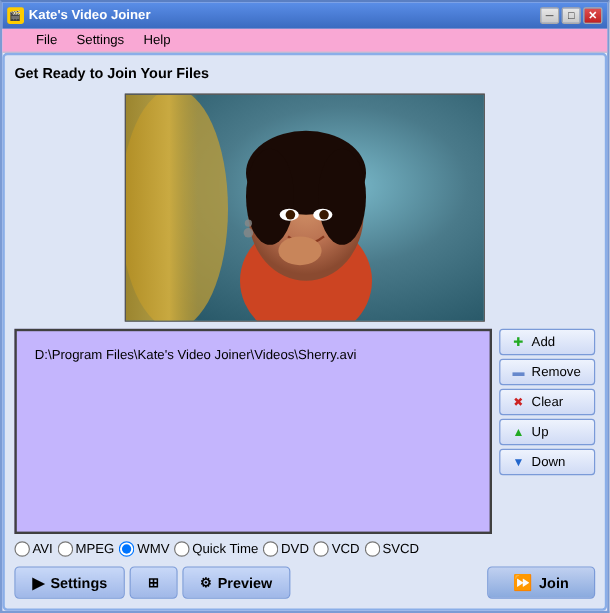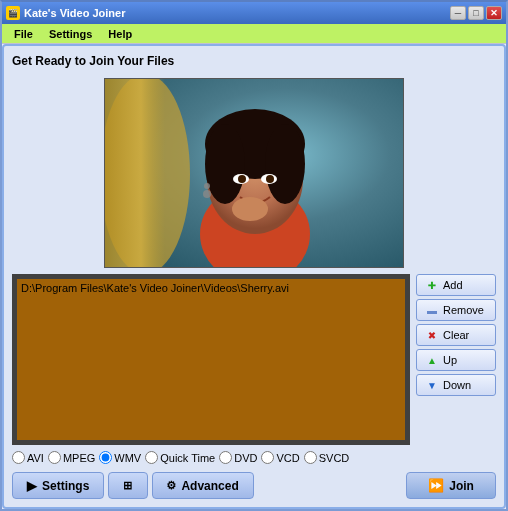--- a/index.html
+++ b/index.html
@@ -73,28 +73,27 @@
       font-weight: bold;
       cursor: pointer;
       color: #333;
     }
 
     .tb-btn-min { background: linear-gradient(to bottom, #e8e8e8, #c8c8c8); }
     .tb-btn-max { background: linear-gradient(to bottom, #e8e8e8, #c8c8c8); }
     .tb-btn-close { background: linear-gradient(to bottom, #e05050, #c02020); color: white; }
 
     .menu-bar {
-      background: #bef264;
+      background: #f9a8d4;
       height: 20px;
       display: flex;
       align-items: center;
-      padding: 0 4px;
+      padding: 0 20px;
       border-bottom: 1px solid #c0c0d0;
       flex-shrink: 0;
-      font-weight: bold;
     }
 
     .menu-item {
       padding: 2px 8px;
       cursor: pointer;
       font-size: 11px;
       color: #000;
     }
 
     .main-content {
@@ -147,23 +146,23 @@
     }
 
     .files-area {
       display: flex;
       gap: 6px;
       flex: 1;
     }
 
     .files-list {
       flex: 1;
-      background: #a16207;
-      border: 5px solid #404040;
-      padding: 2px;
+      background: #c4b5fd;
+      border: 2px solid #404040;
+      padding: 13px;
       font-size: 11px;
       min-height: 90px;
       color: #000;
       overflow-y: auto;
     }
 
     .files-list-item {
       padding: 1px 2px;
       color: #000;
     }
@@ -413,21 +412,21 @@
       <div class="bottom-left">
         <button class="big-btn">
           <span style="font-size:13px;">▶</span>
           <span>Settings</span>
         </button>
         <button class="big-btn">
           <span style="font-size:11px;">⊞</span>
         </button>
         <button class="big-btn">
           <span style="font-size:11px;">⚙</span>
-          <span>Advanced</span>
+          <span>Preview</span>
         </button>
       </div>
       <button class="big-btn big-btn-join">
         <span style="font-size:13px;">⏩</span>
         <span>Join</span>
       </button>
     </div>
 
   </div>
 </div>

